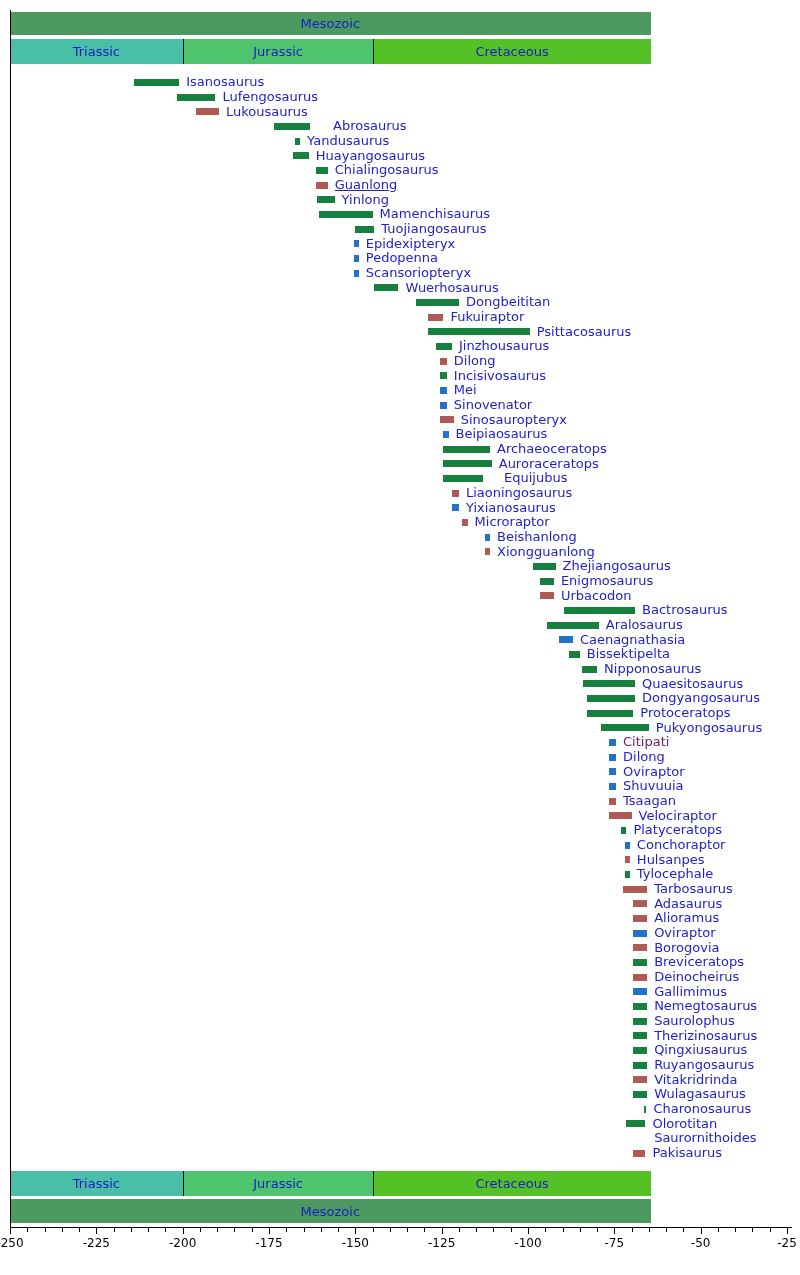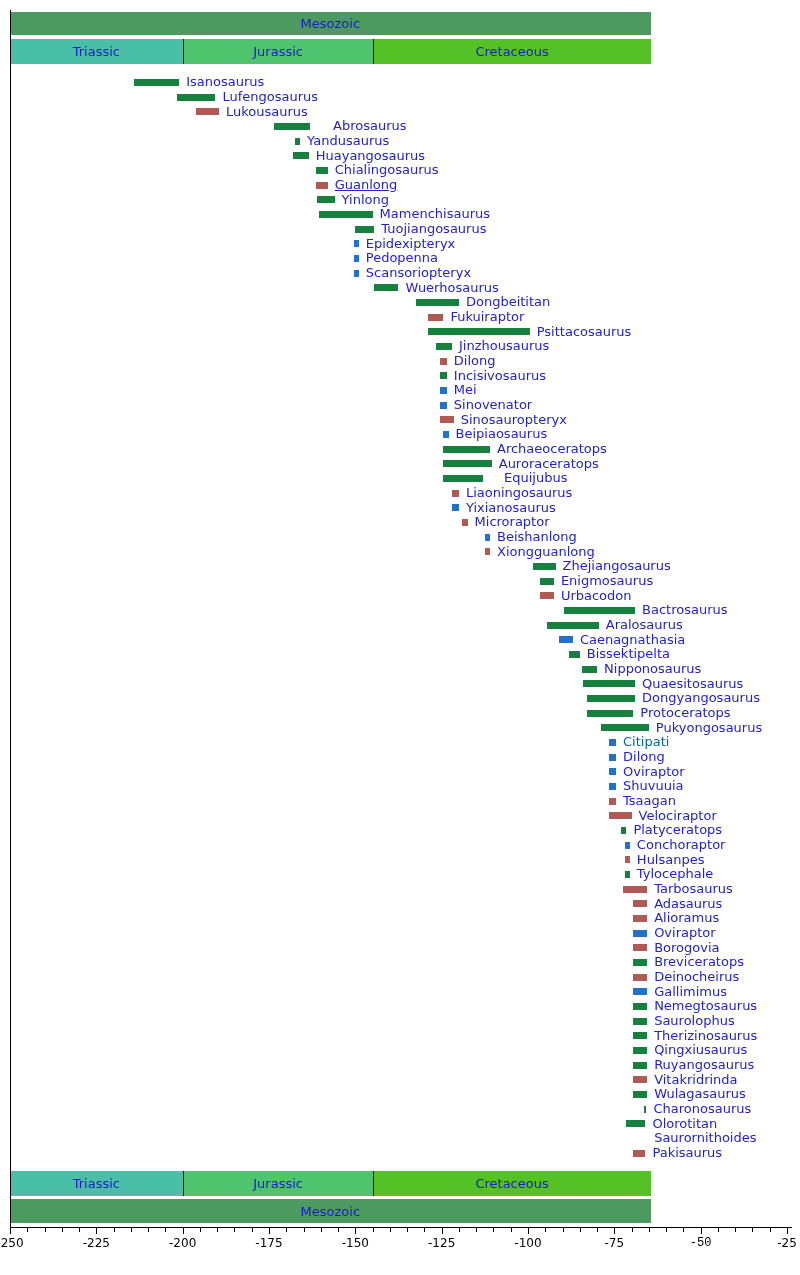--- a/index.html
+++ b/index.html
@@ -88,21 +88,21 @@
       <div class="tick" style="left: 562.528px; top: 1228px; height: 4px;"></div>
       <div class="tick" style="left: 579.794px; top: 1228px; height: 4px;"></div>
       <div class="tick" style="left: 597.061px; top: 1228px; height: 4px;"></div>
       <div class="tick" style="left: 614.327px; top: 1228px; height: 6px;"></div>
       <div class="tick-label" style="left: 594.327px; top: 1236px;">-75</div>
       <div class="tick" style="left: 631.594px; top: 1228px; height: 4px;"></div>
       <div class="tick" style="left: 648.861px; top: 1228px; height: 4px;"></div>
       <div class="tick" style="left: 666.127px; top: 1228px; height: 4px;"></div>
       <div class="tick" style="left: 683.394px; top: 1228px; height: 4px;"></div>
       <div class="tick" style="left: 700.66px; top: 1228px; height: 6px;"></div>
-      <div class="tick-label" style="left: 680.66px; top: 1236px; font-family: Liberation Mono, monospace;">-50</div>
+      <div class="tick-label" style="left: 680.66px; top: 1236px;">-50</div>
       <div class="tick" style="left: 717.927px; top: 1228px; height: 4px;"></div>
       <div class="tick" style="left: 735.193px; top: 1228px; height: 4px;"></div>
       <div class="tick" style="left: 752.46px; top: 1228px; height: 4px;"></div>
       <div class="tick" style="left: 769.726px; top: 1228px; height: 4px;"></div>
       <div class="tick" style="left: 786.992px; top: 1228px; height: 6px;"></div>
       <div class="tick-label" style="left: 766.992px; top: 1236px;">-25</div>
       <div class="taxon-bar" style="left: 134.319px; top: 79px; width: 44.8929px; background: rgb(23, 128, 63);"></div>
       <div class="taxon-label" style="left: 186.212px; top: 75.2px; color: rgb(34, 34, 204);">Isanosaurus</div>
       <div class="taxon-bar" style="left: 177.485px; top: 93.668px; width: 37.9863px; background: rgb(23, 128, 63);"></div>
       <div class="taxon-label" style="left: 222.471px; top: 89.868px; color: rgb(34, 34, 204);">Lufengosaurus</div>
@@ -186,21 +186,21 @@
       <div class="taxon-label" style="left: 604.061px; top: 661.92px; color: rgb(34, 34, 204);">Nipponosaurus</div>
       <div class="taxon-bar" style="left: 583.248px; top: 680.388px; width: 51.7995px; background: rgb(23, 128, 63);"></div>
       <div class="taxon-label" style="left: 642.047px; top: 676.588px; color: rgb(34, 34, 204);">Quaesitosaurus</div>
       <div class="taxon-bar" style="left: 586.701px; top: 695.056px; width: 48.3462px; background: rgb(23, 128, 63);"></div>
       <div class="taxon-label" style="left: 642.047px; top: 691.256px; color: rgb(34, 34, 204);">Dongyangosaurus</div>
       <div class="taxon-bar" style="left: 586.701px; top: 709.724px; width: 46.6195px; background: rgb(23, 128, 63);"></div>
       <div class="taxon-label" style="left: 640.321px; top: 705.924px; color: rgb(34, 34, 204);">Protoceratops</div>
       <div class="taxon-bar" style="left: 600.514px; top: 724.392px; width: 48.3462px; background: rgb(23, 128, 63);"></div>
       <div class="taxon-label" style="left: 655.861px; top: 720.592px; color: rgb(34, 34, 204);">Pukyongosaurus</div>
       <div class="taxon-bar" style="left: 609.148px; top: 739.06px; width: 6.9066px; background: rgb(34, 115, 200);"></div>
-      <div class="taxon-label" style="left: 623.054px; top: 735.26px; color: #0369a1;">Citipati</div>
+      <div class="taxon-label" style="left: 623.054px; top: 735.26px; color: #701a75;">Citipati</div>
       <div class="taxon-bar" style="left: 609.148px; top: 753.728px; width: 6.9066px; background: rgb(34, 115, 200);"></div>
       <div class="taxon-label" style="left: 623.054px; top: 749.928px; color: rgb(34, 34, 204);">Dilong</div>
       <div class="taxon-bar" style="left: 609.148px; top: 768.396px; width: 6.9066px; background: rgb(34, 115, 200);"></div>
       <div class="taxon-label" style="left: 623.054px; top: 764.596px; color: rgb(34, 34, 204);">Oviraptor</div>
       <div class="taxon-bar" style="left: 609.148px; top: 783.064px; width: 6.9066px; background: rgb(34, 115, 200);"></div>
       <div class="taxon-label" style="left: 623.054px; top: 779.264px; color: rgb(34, 34, 204);">Shuvuuia</div>
       <div class="taxon-bar" style="left: 609.148px; top: 797.732px; width: 6.9066px; background: rgb(175, 90, 85);"></div>
       <div class="taxon-label" style="left: 623.054px; top: 793.932px; color: rgb(34, 34, 204);">Tsaagan</div>
       <div class="taxon-bar" style="left: 609.148px; top: 812.4px; width: 22.4464px; background: rgb(175, 90, 85);"></div>
       <div class="taxon-label" style="left: 638.594px; top: 808.6px; color: rgb(34, 34, 204);">Velociraptor</div>

